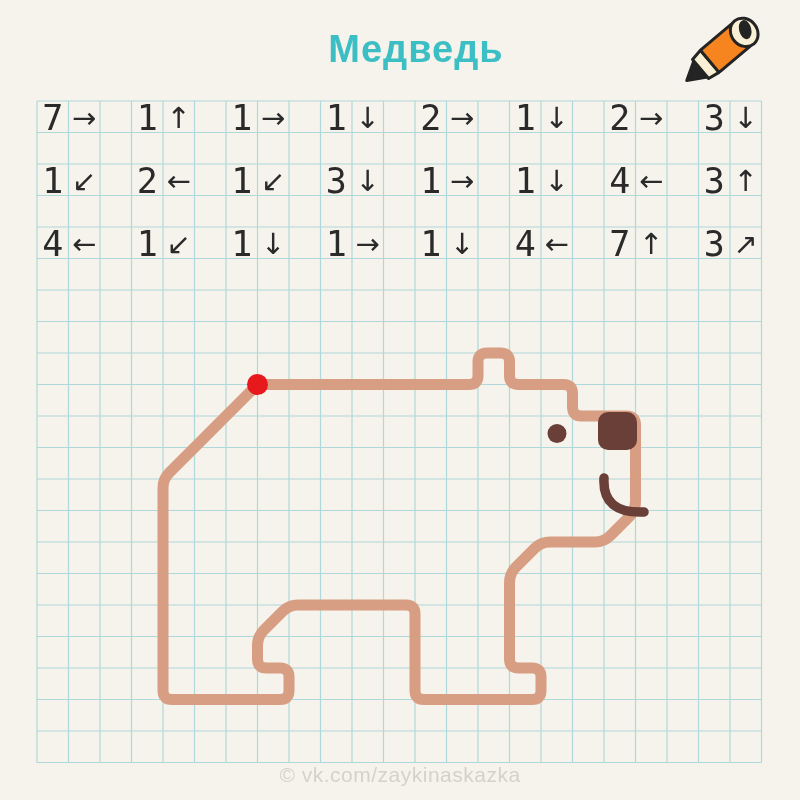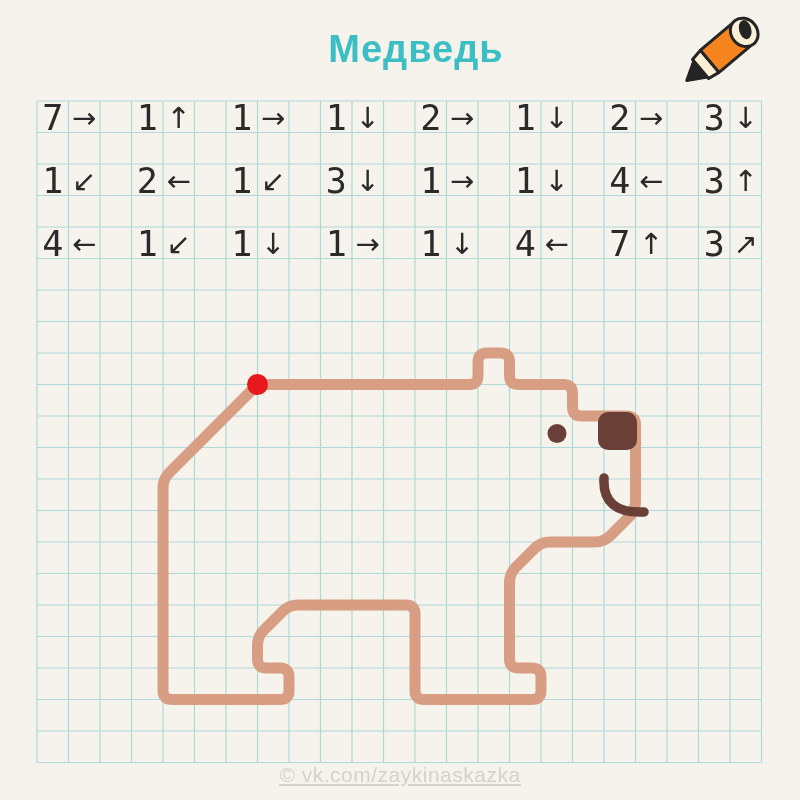--- a/index.html
+++ b/index.html
@@ -38,21 +38,20 @@
   #bear-mouth{ fill:none; stroke:var(--bear-dark); stroke-width:9.5; stroke-linecap:round; }
   #start-dot { fill:var(--start-dot); }
   .pencil-svg { position:absolute; left:670px; top:1px; }
   .p-dark { fill:var(--pencil-outline); stroke:var(--pencil-outline); stroke-width:3; stroke-linejoin:round; }
   .p-wood { fill:var(--pencil-wood); stroke:var(--pencil-outline); stroke-width:3; stroke-linejoin:round; }
   .p-body { fill:var(--pencil-orange); stroke:var(--pencil-outline); stroke-width:3; stroke-linejoin:round; }
   .watermark {
     position:absolute; top:763px; left:0; width:100%;
     text-align:center; font-size:21px; letter-spacing:.5px;
     color:var(--watermark-color);
-    text-decoration:underline;
   }
 </style>
 </head>
 <body>
 
 <h1 class="title">Медведь</h1>
 
 <svg class="pencil-svg" width="104" height="98" viewBox="0 0 104 98">
   <g transform="rotate(-40 52 50)">
     <path class="p-dark" d="M 6 50 L 24 39.5 L 24 60.5 Z"></path>

